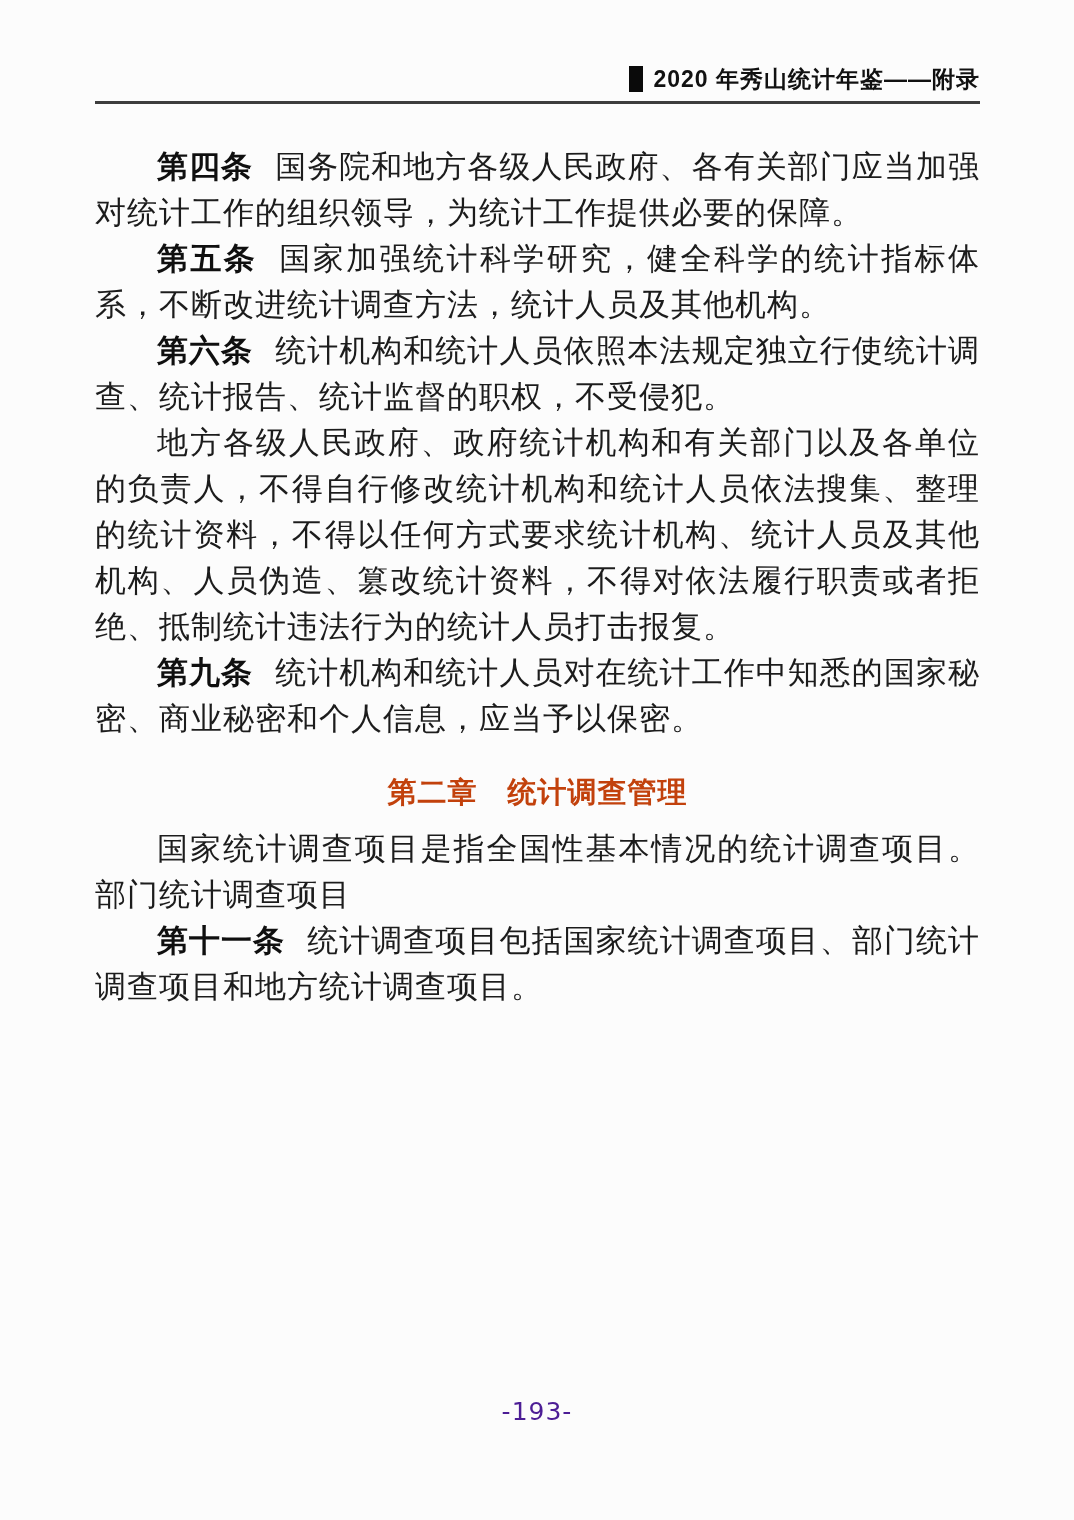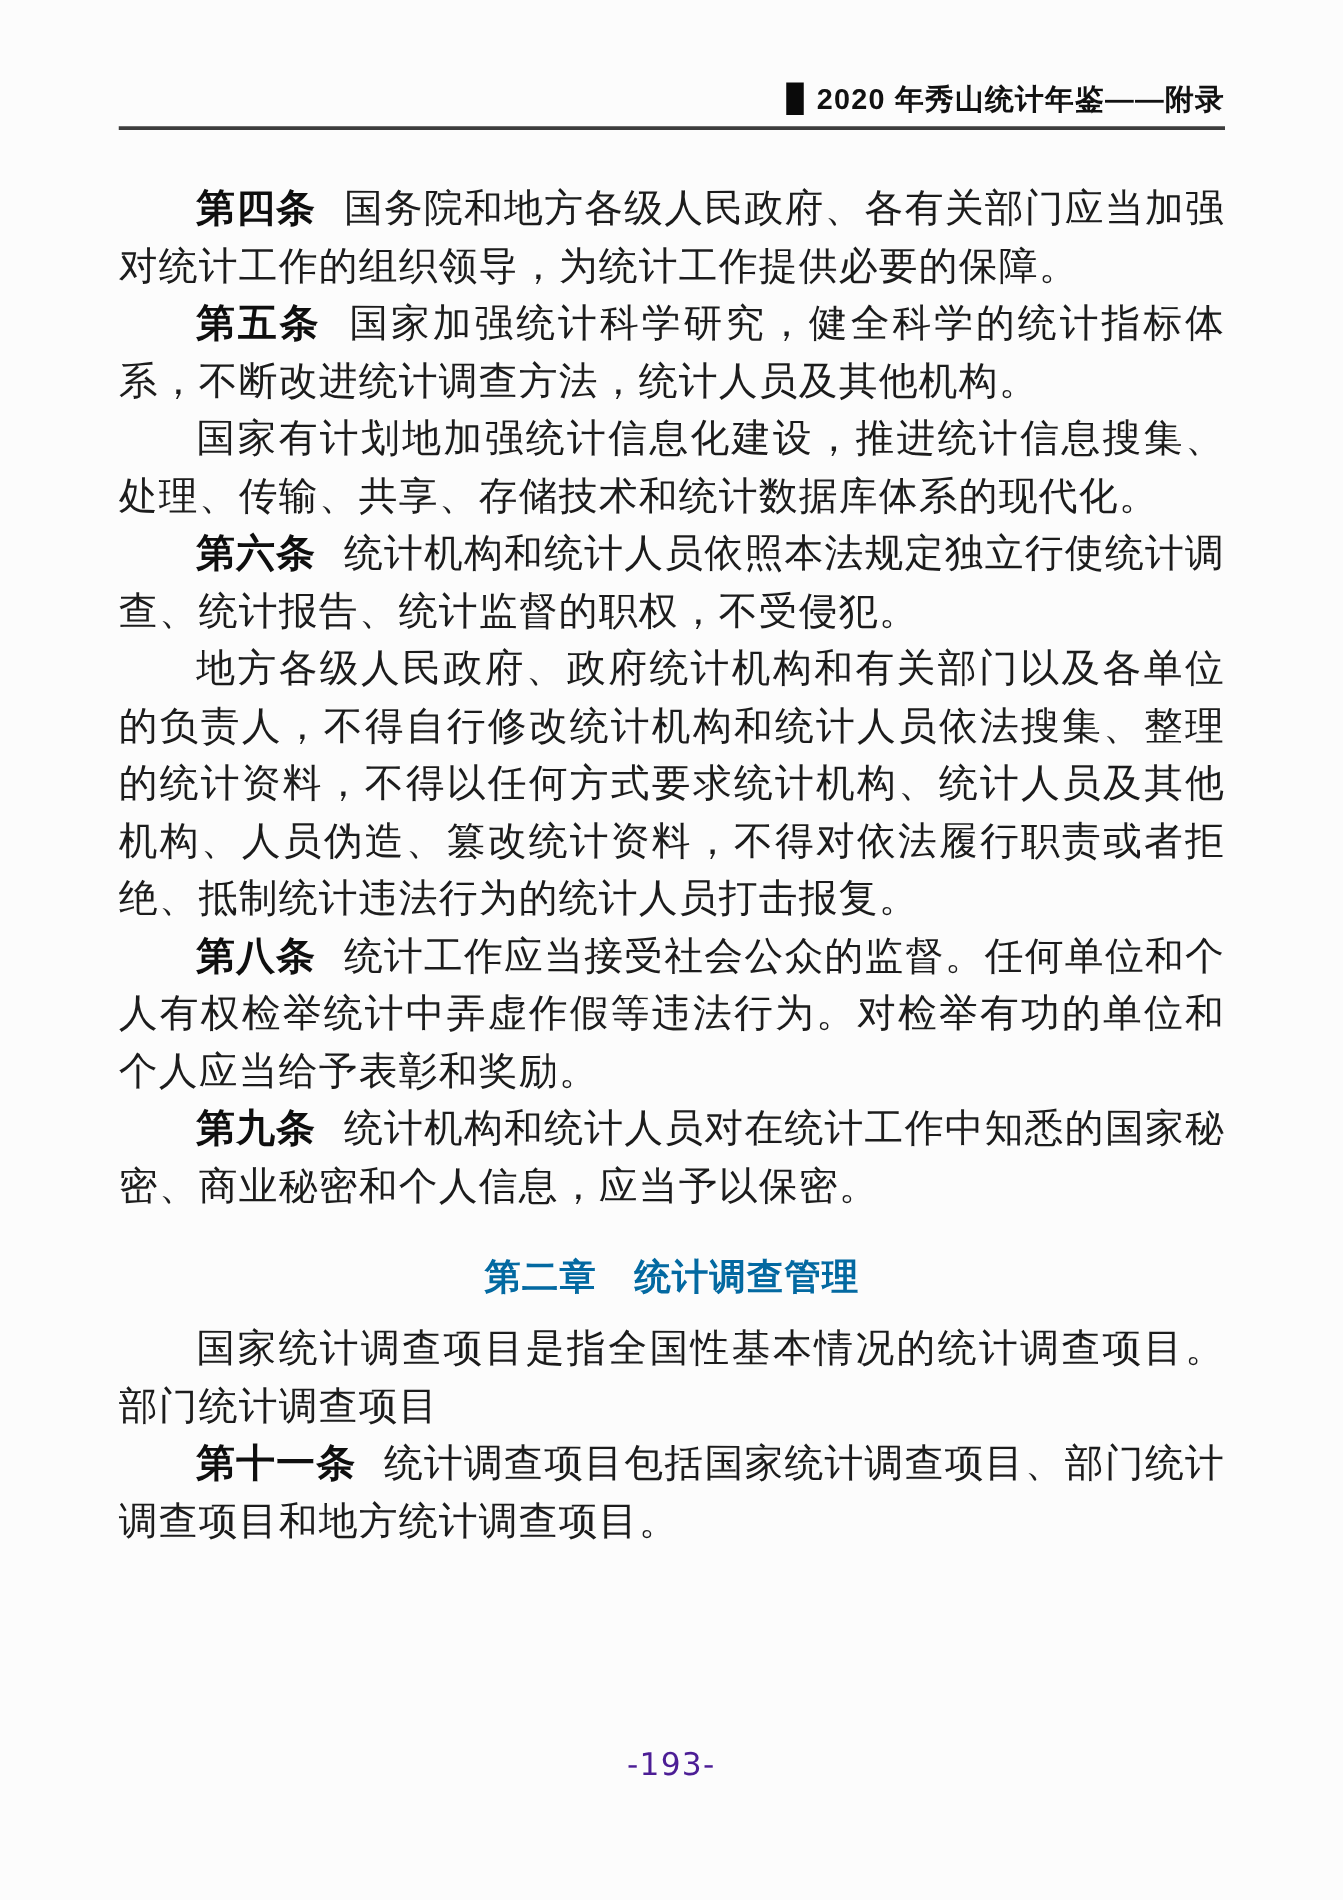--- a/index.html
+++ b/index.html
@@ -56,21 +56,21 @@
   }
   .article-label:empty { margin-right: 0; }
   .chapter-heading {
     text-align: center;
     text-indent: 0;
     font-family: "Liberation Sans", "DejaVu Sans", sans-serif;
     font-weight: bold;
     font-size: 29px;
     line-height: 48px;
     letter-spacing: 1px;
-    color: #0369a1;
+    color: #c2410c;
     margin: 26px 0 10px 0;
   }
   .chapter-number { margin-right: 30px; }
   .page-number {
     position: absolute;
     bottom: 94px;
     left: 0;
     width: 100%;
     text-align: center;
     font-family: "DejaVu Sans", "Liberation Sans", sans-serif;
@@ -89,28 +89,26 @@
     <span>2020 年秀山统计年鉴——附录</span>
   </div>
   <div class="header-rule"></div>
 
   <div class="content">
 
     <p class="para"><span class="article-label">第四条</span><span>国务院和地方各级人民政府、各有关部门应当加强对统计工作的组织领导，为统计工作提供必要的保障。</span></p>
 
     <p class="para"><span class="article-label">第五条</span><span>国家加强统计科学研究，健全科学的统计指标体系，不断改进统计调查方法，统计人员及其他机构。</span></p>
 
-    <p class="para"><span class="article-label"></span><span>国家有计划地加强统计信息化建设，推进统计信息搜集、处理、传输、共享、存储技术和统计数据库体系的现代化。</span></p>
 
     <p class="para"><span class="article-label">第六条</span><span>统计机构和统计人员依照本法规定独立行使统计调查、统计报告、统计监督的职权，不受侵犯。</span></p>
 
     <p class="para"><span class="article-label"></span><span>地方各级人民政府、政府统计机构和有关部门以及各单位的负责人，不得自行修改统计机构和统计人员依法搜集、整理的统计资料，不得以任何方式要求统计机构、统计人员及其他机构、人员伪造、篡改统计资料，不得对依法履行职责或者拒绝、抵制统计违法行为的统计人员打击报复。</span></p>
 
 
-    <p class="para"><span class="article-label">第八条</span><span>统计工作应当接受社会公众的监督。任何单位和个人有权检举统计中弄虚作假等违法行为。对检举有功的单位和个人应当给予表彰和奖励。</span></p>
 
     <p class="para"><span class="article-label">第九条</span><span>统计机构和统计人员对在统计工作中知悉的国家秘密、商业秘密和个人信息，应当予以保密。</span></p>
 
 
     <div class="chapter-heading"><span class="chapter-number">第二章</span><span>统计调查管理</span></div>
 
     <p class="para"><span class="article-label"></span><span>国家统计调查项目是指全国性基本情况的统计调查项目。部门统计调查项目</span></p>
 
     <p class="para"><span class="article-label">第十一条</span><span>统计调查项目包括国家统计调查项目、部门统计调查项目和地方统计调查项目。</span></p>
 

